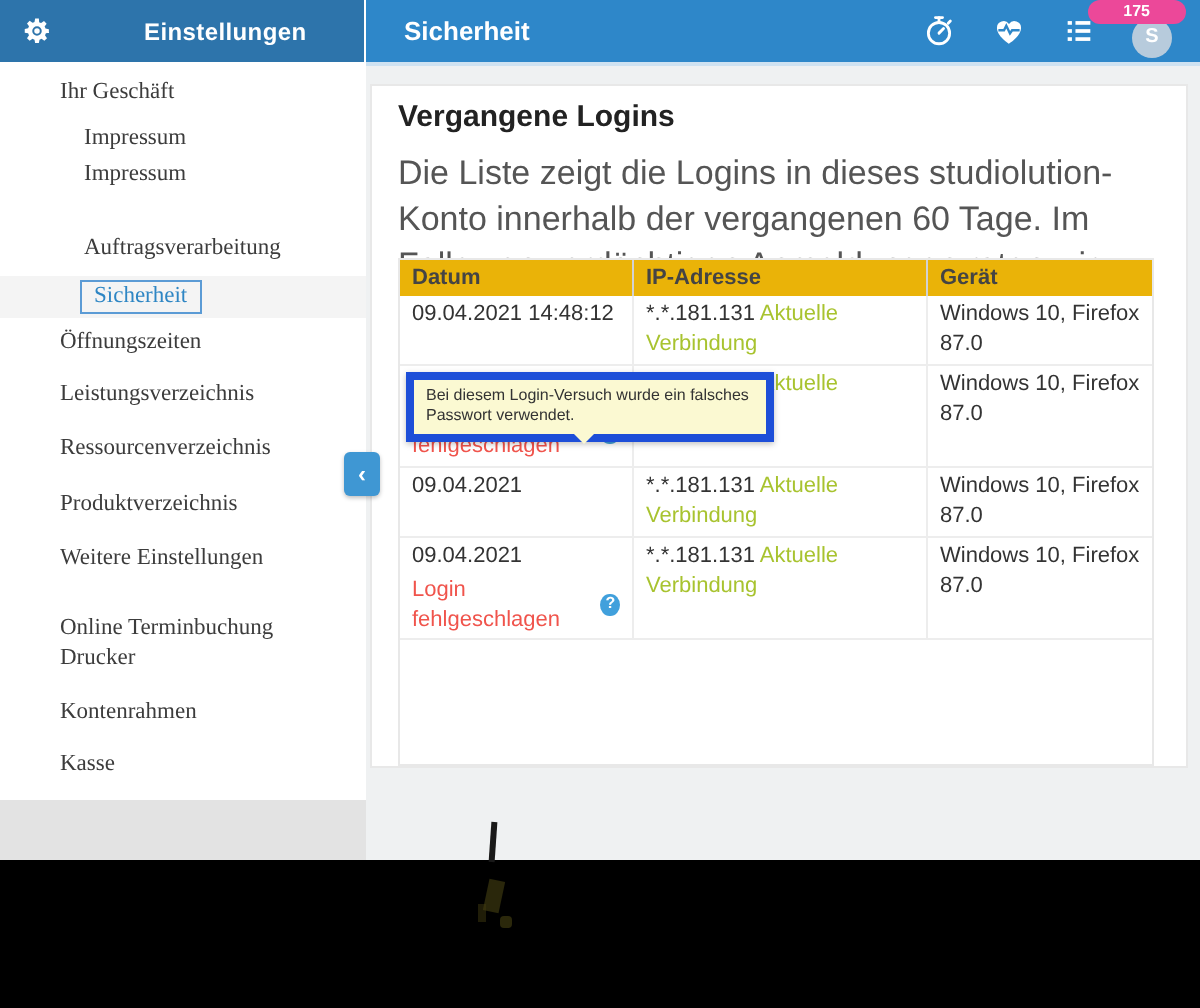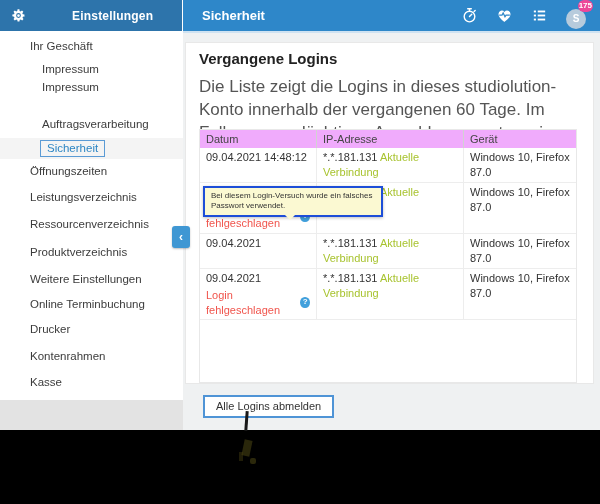--- a/index.html
+++ b/index.html
@@ -28,27 +28,27 @@
   .tb-icon { width:17px; height:17px; display:block; cursor:pointer; }
   .avatar-wrap { position:relative; width:20px; height:20px; margin-top:6px; }
   .avatar {
     width:20px; height:20px; border-radius:50%; background:#b7cbdc;
     color:#fff; font-size:10px; font-weight:bold;
     display:flex; align-items:center; justify-content:center;
   }
   .badge {
     position:absolute; top:-9px; right:-7px;
     background:#ec4899; color:#fff; font-size:8px; font-weight:bold;
-    padding:1px 1px; border-radius:6px; line-height:10px;
+    padding:1px 18px; border-radius:6px; line-height:10px;
   }
 
   
   .sidebar {
     position:absolute; left:0; top:31px; width:183px; height:308px;
-    background:#fff; font-size:11.5px; color:#3c3c3c;
+    background:#fff; font-size:11.5px; color:#3c3c3c;font-family:Liberation Serif, serif;
   }
   .s-item { position:absolute; left:30px; white-space:nowrap; cursor:pointer; }
   .s-item.lvl1 { left:42px; }
   .sel-row {
     position:absolute; left:0; top:107px; width:183px; height:21px;
     background:#f4f4f4; display:flex; align-items:center; cursor:pointer;
   }
   .sel-box {
     margin-left:40px; color:#2e86c4; border:1px solid #5b9bd5;
     padding:1px 6px 2px 6px; font-size:11.5px; background:#f4f4f4;
@@ -75,21 +75,21 @@
   }
   .heading { margin:7px 0 0 13px; font-size:15px; font-weight:bold; color:#222; }
   .desc {
     margin:9px 17px 0 13px; font-size:17px; color:#555; line-height:1.35;
   }
   .table-box {
     position:absolute; left:13px; right:16px; top:86px; bottom:0;
     border:1px solid #e8e8e8; background:#fff; font-size:11px; color:#333;
     overflow:hidden;
   }
-  .thead { display:grid; grid-template-columns:117px 147px 1fr; background:#f0abfc; }
+  .thead { display:grid; grid-template-columns:117px 147px 1fr; background:#eab308;font-weight:bold; }
   .thead .th {
     padding:3px 6px; color:#444; border-right:1px solid #d2d2d2; box-sizing:border-box;
   }
   .thead .th:last-child { border-right:none; }
   .trow { display:grid; grid-template-columns:117px 147px 1fr; }
   .trow .cell {
     padding:2px 6px; border-right:1px solid #ededed; border-bottom:1px solid #ededed;
     box-sizing:border-box; line-height:1.35;
   }
   .trow .cell:last-child { border-right:none; }
@@ -104,21 +104,21 @@
   .logout-btn {
     position:absolute; left:20px; top:362px;
     background:#fff; border:2px solid #4f94d6; color:#333;
     font-size:11px; font-family:"Liberation Sans",sans-serif;
     padding:3px 11px 4px 11px; cursor:pointer;
   }
 
   
   .tooltip {
     position:absolute; left:203px; top:186px; width:164px; z-index:50;
-    background:#fbf9d2; border:2px solid #1d4ed8; color:#333;
+    background:#fbf9d2; border:4px solid #1d4ed8; color:#333;
     font-size:8px; line-height:1.3; padding:3px 6px;
     box-shadow:0 1px 3px rgba(0,0,0,.25);
   }
   .tooltip:after {
     content:""; position:absolute; left:80px; top:100%;
     border:5px solid transparent; border-top-color:#fbf9d2;
   }
 
   
   .black-bar { position:absolute; left:0; top:430px; width:600px; height:74px; background:#000; z-index:40; }
@@ -177,21 +177,21 @@
     <div class="s-item lvl1" style="top:50px;">Impressum</div>
     <div class="s-item lvl1" style="top:87px;">Auftragsverarbeitung</div>
     <div class="sel-row">
       <span class="sel-box">Sicherheit</span>
     </div>
     <div class="s-item" style="top:134px;">Öffnungszeiten</div>
     <div class="s-item" style="top:187px;">Ressourcenverzeichnis</div>
     <div class="s-item" style="top:160px;">Leistungsverzeichnis</div>
     <div class="s-item" style="top:215px;">Produktverzeichnis</div>
     <div class="s-item" style="top:242px;">Weitere Einstellungen</div>
-    <div class="s-item" style="top:267px;text-align:right;">Online Terminbuchung</div>
+    <div class="s-item" style="top:277px;text-align:right;">Online Terminbuchung</div>
     <div class="s-item" style="top:292px;">Drucker</div>
     <div class="s-item" style="top:319px;">Kontenrahmen</div>
     <div class="s-item" style="top:345px;">Kasse</div>
   </div>
   <div class="sidebar-foot"></div>
   <div class="collapse-btn">
     <span>‹</span>
   </div>
 
   <div class="main">
@@ -249,21 +249,20 @@
           </div>
           <div class="cell">
             <span>*.*.181.131</span>
             <span class="conn-text">Aktuelle Verbindung</span>
           </div>
           <div class="cell">Windows 10, Firefox 87.0</div>
         </div>
       </div>
     </div>
 
-    <button class="logout-btn">Alle Logins abmelden</button>
   </div>
 
   <div class="tooltip">Bei diesem Login-Versuch wurde ein falsches Passwort verwendet.</div>
 
   <div class="black-bar"></div>
   <div class="cursor-stick"></div>
   <div class="cursor-blob1"></div>
   <div class="cursor-blob2"></div>
   <div class="cursor-blob3"></div>
 

